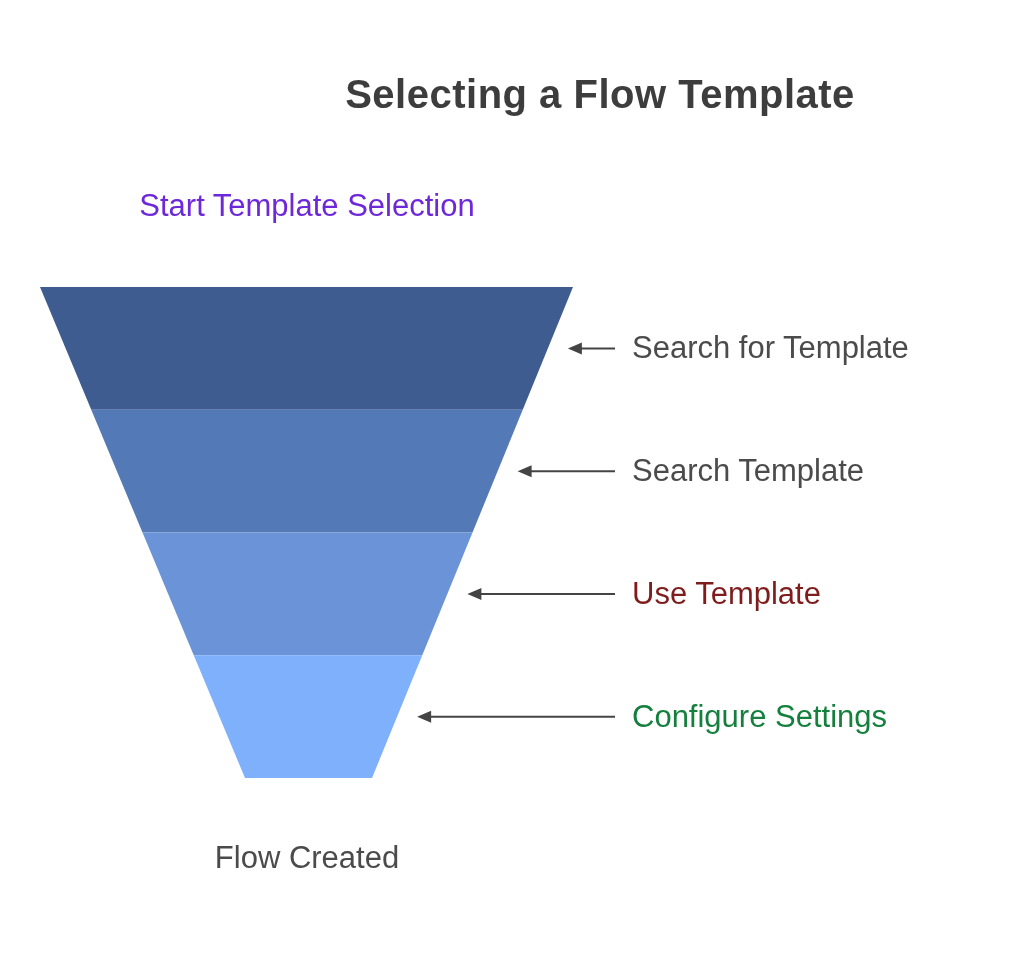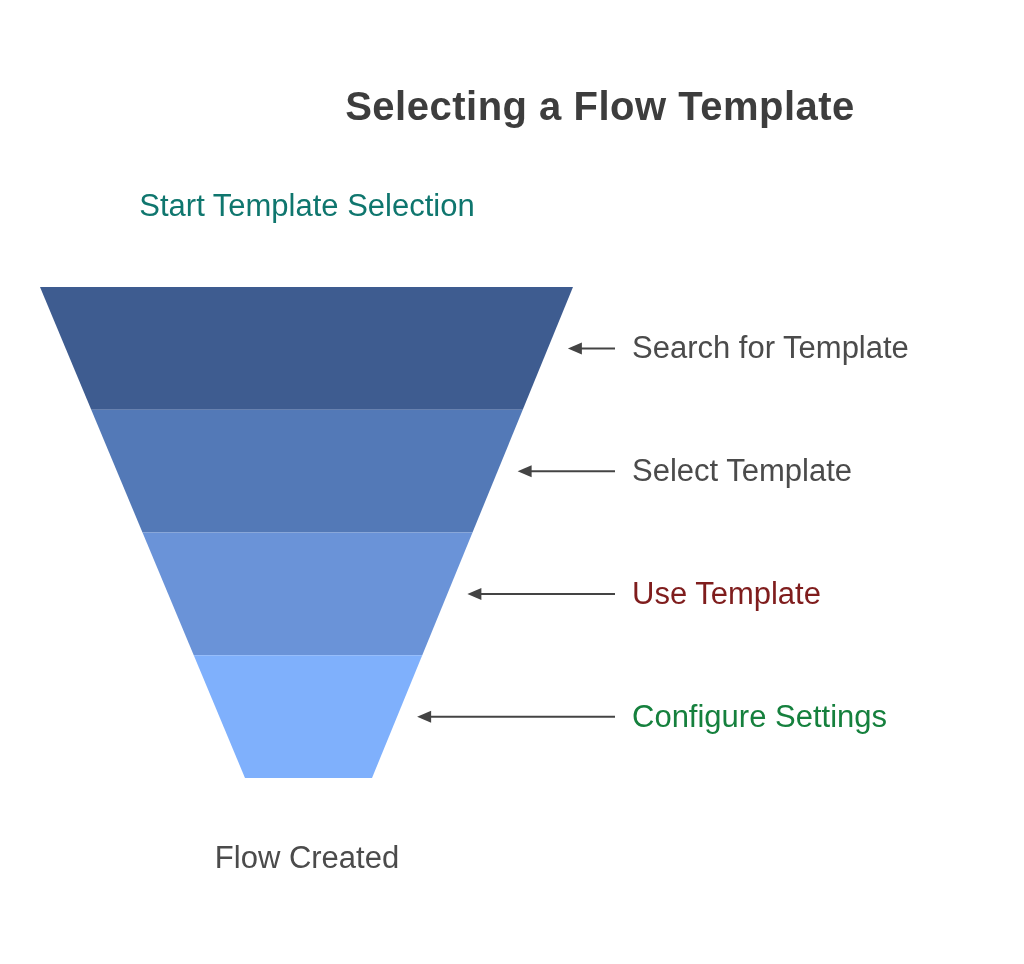--- a/index.html
+++ b/index.html
@@ -44,39 +44,39 @@
     transform: translateY(-50%);
     font-size: 31px;
     white-space: nowrap;
   }
 </style>
 </head>
 <body>
 
 <div id="page">
 
-  <div id="chart-title" style="color: rgb(61, 61, 61); margin-top: 12px;">Selecting a Flow Template</div>
+  <div id="chart-title" style="color: rgb(61, 61, 61);">Selecting a Flow Template</div>
 
-  <div id="start-label" class="flow-label" style="color: #0f766e;">Start Template Selection</div>
+  <div id="start-label" class="flow-label" style="color: #6d28d9;">Start Template Selection</div>
 
   <svg id="funnel-svg" width="1024" height="964" viewBox="0 0 1024 964">
       <polygon points="40,287 573,287 522.75,409.75 91.25,409.75" fill="#3e5c90"></polygon>
       <line x1="579.875" y1="348.375" x2="615" y2="348.375" stroke="#444444" stroke-width="2"></line>
       <polygon points="567.875,348.375 581.875,342.375 581.875,354.375" fill="#444444"></polygon>
       <polygon points="91.25,409.75 522.75,409.75 472.5,532.5 142.5,532.5" fill="#5379b7"></polygon>
       <line x1="529.625" y1="471.125" x2="615" y2="471.125" stroke="#444444" stroke-width="2"></line>
       <polygon points="517.625,471.125 531.625,465.125 531.625,477.125" fill="#444444"></polygon>
       <polygon points="142.5,532.5 472.5,532.5 422.25,655.25 193.75,655.25" fill="#6a93d8"></polygon>
       <line x1="479.375" y1="593.875" x2="615" y2="593.875" stroke="#444444" stroke-width="2"></line>
       <polygon points="467.375,593.875 481.375,587.875 481.375,599.875" fill="#444444"></polygon>
       <polygon points="193.75,655.25 422.25,655.25 372,778 245,778" fill="#7fb0fc"></polygon>
       <line x1="429.125" y1="716.625" x2="615" y2="716.625" stroke="#444444" stroke-width="2"></line>
       <polygon points="417.125,716.625 431.125,710.625 431.125,722.625" fill="#444444"></polygon>
     </svg>
 
   <div class="stage-label" style="color: rgb(75, 75, 75); top: 348.375px;">Search for Template</div>
-  <div class="stage-label" style="color: rgb(75, 75, 75); top: 471.125px;">Select Template</div>
+  <div class="stage-label" style="color: rgb(75, 75, 75); top: 471.125px;">Search Template</div>
   <div class="stage-label" style="color: #7f1d1d; top: 593.875px;">Use Template</div>
   <div class="stage-label" style="color: #15803d; top: 716.625px;">Configure Settings</div>
 
   <div id="end-label" class="flow-label" style="color: rgb(75, 75, 75);">Flow Created</div>
 
 </div>
 
 </body></html>

